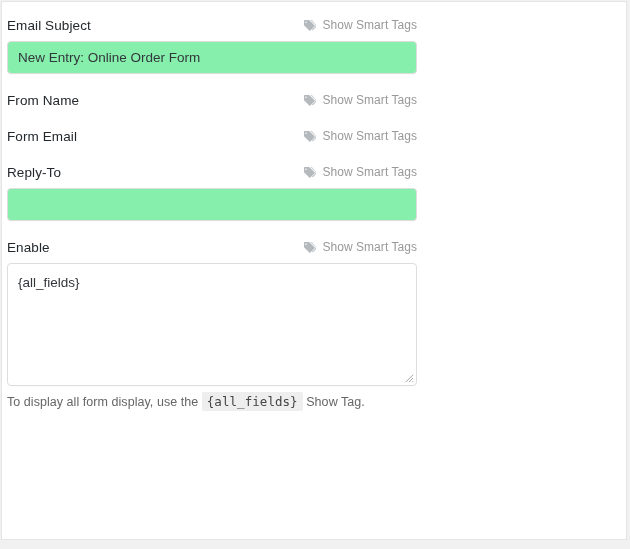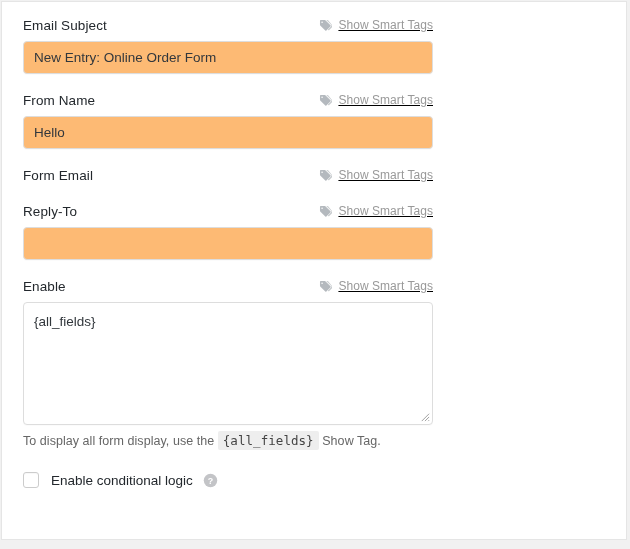--- a/index.html
+++ b/index.html
@@ -20,21 +20,21 @@
     left: 1px;
     top: 1px;
     width: 626px;
     height: 539px;
     background: #ffffff;
     border: 1px solid #e5e5e5;
     box-sizing: border-box;
   }
 
   .inner {
-    padding: 14px 20px 0 21px;
+    padding: 14px 20px 0 5px;
   }
 
   
   .field {
     position: relative;
     margin-bottom: 17px;
   }
   .field-head {
     position: relative;
     width: 410px;
@@ -51,21 +51,20 @@
     position: absolute;
     right: 0;
     top: 0;
     height: 19px;
     line-height: 19px;
     display: flex;
     align-items: center;
     gap: 6px;
     cursor: pointer;
     user-select: none;
-    text-decoration: underline;
   }
   .smart-tags-label {
     font-size: 12px;
     color: #999999;
     letter-spacing: 0.05px;
   }
   .tag-icon {
     display: block;
     width: 13px;
     height: 13px;
@@ -74,21 +73,21 @@
 
   
   .text-input {
     display: block;
     box-sizing: border-box;
     width: 410px;
     height: 33px;
     padding: 0 10px;
     border: 1px solid #dddddd;
     border-radius: 4px;
-    background: #fdba74;
+    background: #86efac;
     color: #32373c;
     font-size: 13.5px;
     font-family: "Liberation Sans", sans-serif;
     outline: none;
     box-shadow: 0 1px 1px rgba(0,0,0,0.02);
   }
   .text-input::placeholder { color: #a0a5aa; }
 
   .textarea-wrap {
     position: relative;
@@ -193,21 +192,20 @@
       <div class="field-head">
         <span class="field-label">From Name</span>
         <span class="smart-tags">
           <svg class="tag-icon" viewBox="0 0 16 16" fill="#b4b9be">
             <path d="M7.2 1.2H2.1c-.5 0-.9.4-.9.9v5.1c0 .25.1.48.27.65l6.3 6.3c.36.36.94.36 1.3 0l5.1-5.1c.36-.36.36-.94 0-1.3l-6.3-6.3A.92.92 0 0 0 7.2 1.2zm-3.4 3.7a.95.95 0 1 1 0-1.9.95.95 0 0 1 0 1.9z"></path>
             <path d="M10.6 1.2h-1.6l6.1 6.1c.36.36.36.94 0 1.3l-4.3 4.3.55.55c.36.36.94.36 1.3 0l4.05-4.05c.36-.36.36-.94 0-1.3l-5.2-6.2a.92.92 0 0 0-.9-.7z" opacity="0.75"></path>
           </svg>
           <span class="smart-tags-label">Show Smart Tags</span>
         </span>
       </div>
-      <input class="text-input" type="text" value="Hello" style="">
     </div>
 
     <div class="field">
       <div class="field-head">
         <span class="field-label">Form Email</span>
         <span class="smart-tags">
           <svg class="tag-icon" viewBox="0 0 16 16" fill="#b4b9be">
             <path d="M7.2 1.2H2.1c-.5 0-.9.4-.9.9v5.1c0 .25.1.48.27.65l6.3 6.3c.36.36.94.36 1.3 0l5.1-5.1c.36-.36.36-.94 0-1.3l-6.3-6.3A.92.92 0 0 0 7.2 1.2zm-3.4 3.7a.95.95 0 1 1 0-1.9.95.95 0 0 1 0 1.9z"></path>
             <path d="M10.6 1.2h-1.6l6.1 6.1c.36.36.36.94 0 1.3l-4.3 4.3.55.55c.36.36.94.36 1.3 0l4.05-4.05c.36-.36.36-.94 0-1.3l-5.2-6.2a.92.92 0 0 0-.9-.7z" opacity="0.75"></path>
           </svg>
@@ -248,23 +246,15 @@
         </svg>
       </div>
     </div>
 
     <div class="note">
       <span>To display all form display, use the</span>
       <span class="code-chip">{all_fields}</span>
       <span>Show Tag.</span>
     </div>
 
-    <div class="cond-row">
-      <div class="cb"></div>
-      <span class="cond-label">Enable conditional logic</span>
-      <svg class="help-icon" viewBox="0 0 16 16">
-        <circle cx="8" cy="8" r="7.2" fill="#c3c4c7"></circle>
-        <text x="8" y="11.6" text-anchor="middle" font-size="9.5" font-family="Liberation Sans, sans-serif" font-weight="bold" fill="#ffffff">?</text>
-      </svg>
-    </div>
 
   </div>
 </div>
 
 </body></html>

